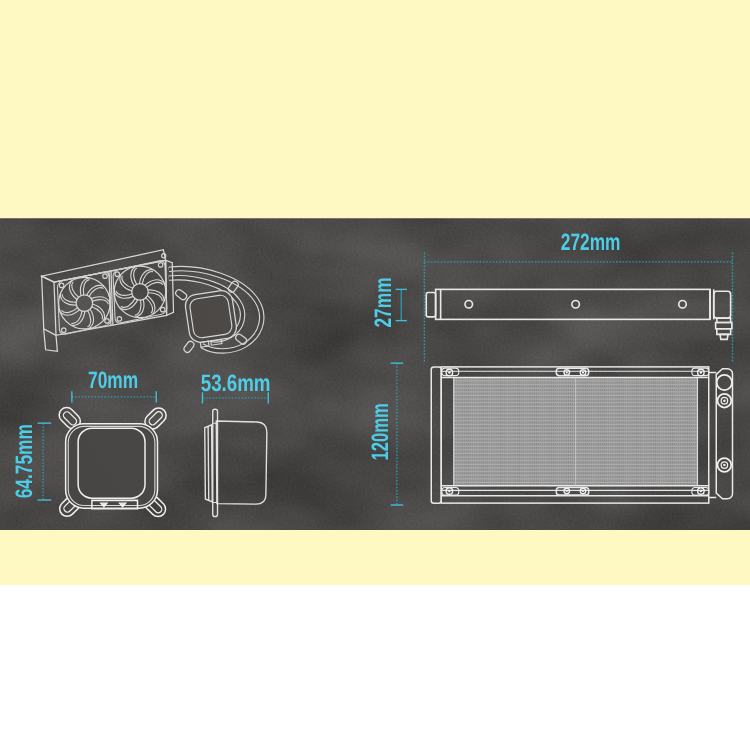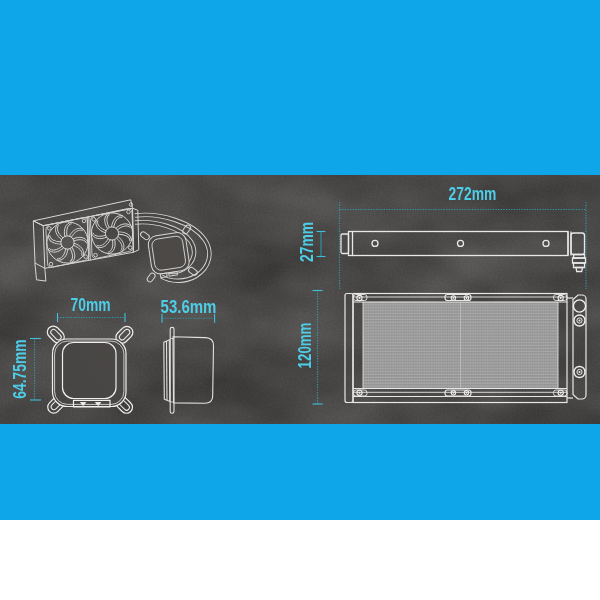--- a/index.html
+++ b/index.html
@@ -1,16 +1,16 @@
 <!DOCTYPE html>
 <html><head>
 <meta charset="utf-8">
 <style>
   html,body{margin:0;padding:0;background:#ffffff;}
-  #page{position:relative;width:600px;height:520px;background:#0ea5e9;overflow:hidden;}
+  #page{position:relative;width:600px;height:468px;background:#fef9c3;overflow:hidden;}
   svg{display:block;position:absolute;top:0;left:0;}
   text{font-family:"Liberation Sans", sans-serif;font-weight:bold;}
 </style>
 </head>
 <body>
 <div id="page">
 <svg width="600" height="600" viewBox="0 0 600 600">
 <defs>
   <filter id="blotch" x="0" y="0" width="100%" height="100%" color-interpolation-filters="sRGB">
     <feTurbulence type="fractalNoise" baseFrequency="0.010 0.017" numOctaves="3" seed="11" result="t"></feTurbulence>

